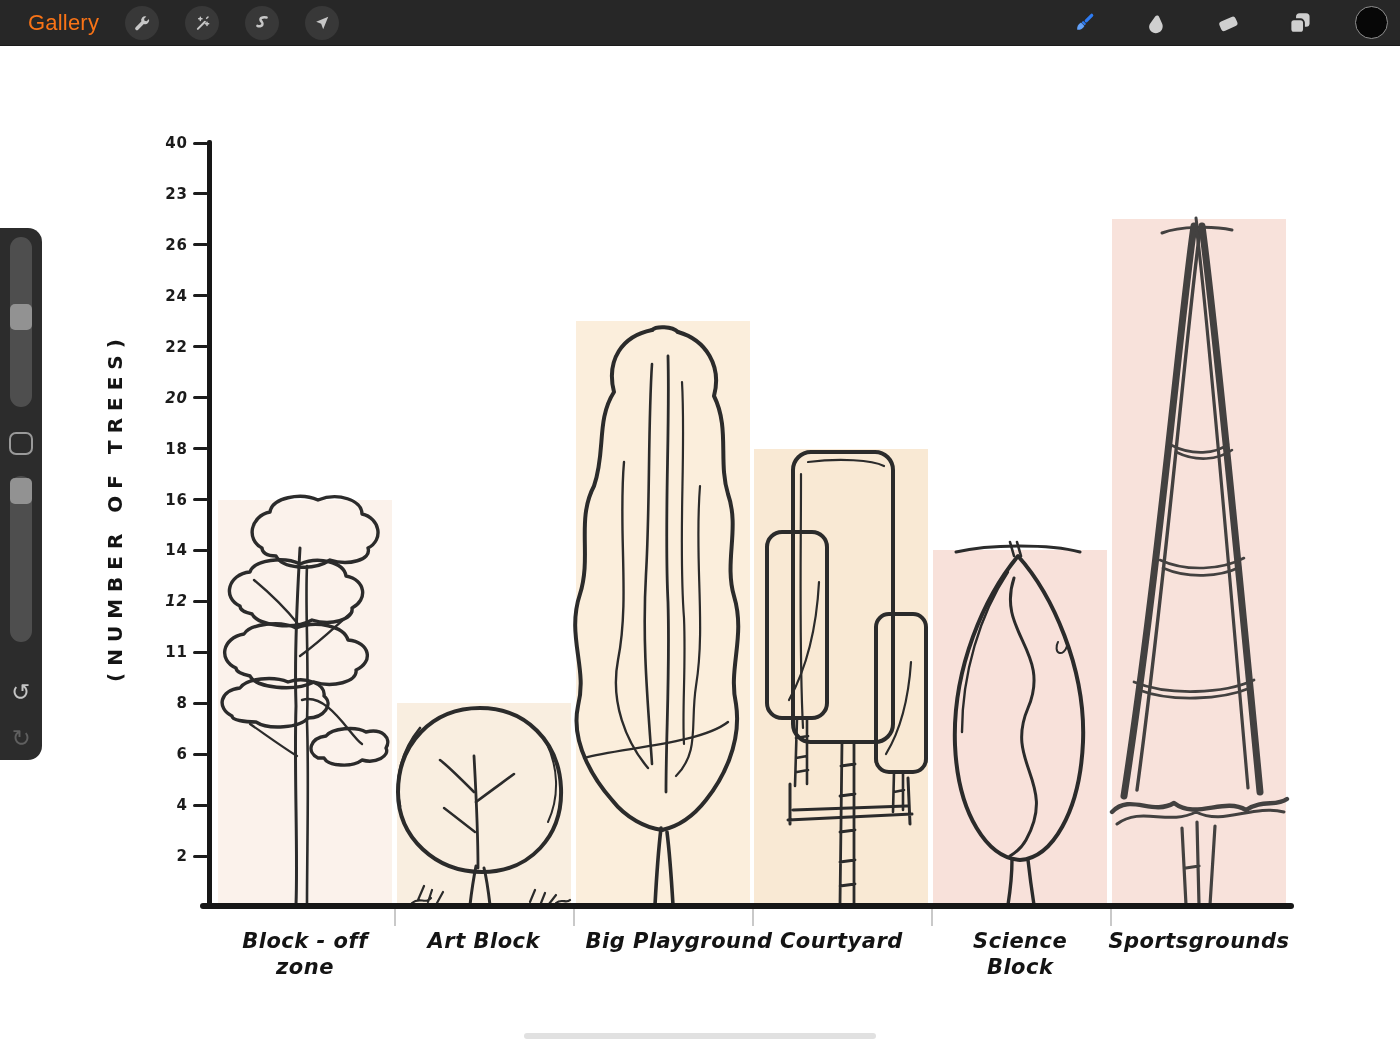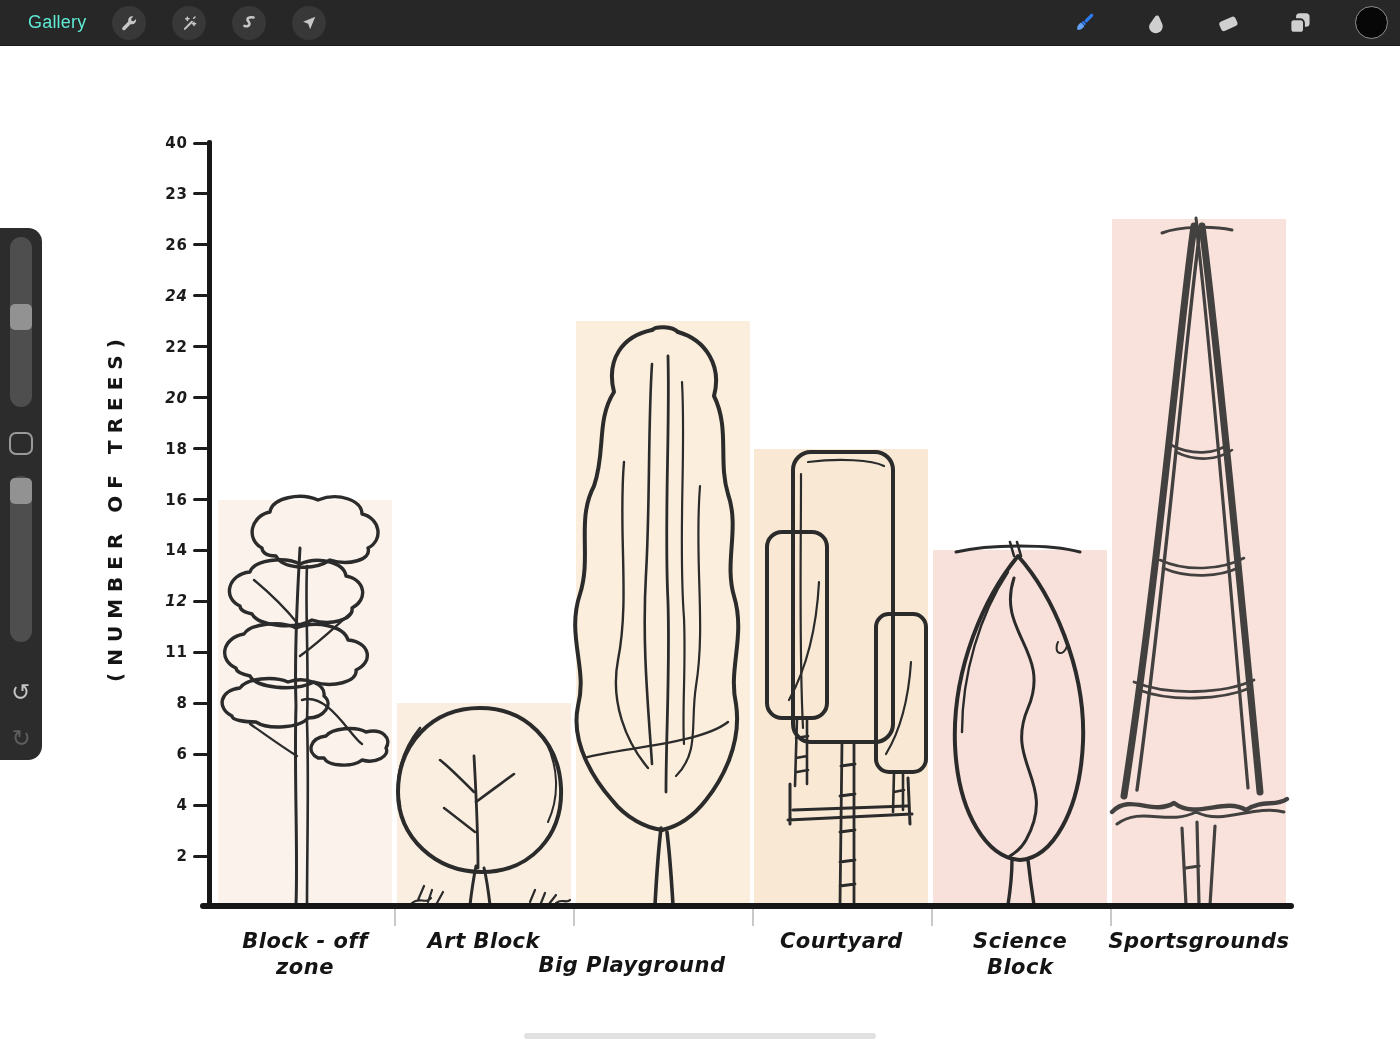--- a/index.html
+++ b/index.html
@@ -6,21 +6,21 @@
   html,body { width:1400px; height:1050px; overflow:hidden; background:#fff; }
   .app { position:relative; width:1400px; height:1050px; background:#ffffff;
          font-family:"Liberation Sans", sans-serif; }
 
   
   .toolbar { position:absolute; top:0; left:0; width:1400px; height:46px;
              background:#272727; border-bottom:1px solid #1b1b1b; z-index:30;
              display:flex; align-items:center; justify-content:space-between; }
   .tb-left { display:flex; align-items:center; gap:26px; padding-left:28px; }
   .tb-right { display:flex; align-items:center; gap:38px; padding-right:12px; }
-  .gallery-btn { color:#5eead4; font-size:18px; letter-spacing:.2px; cursor:default; }
+  .gallery-btn { color:#f97316; font-size:22px; letter-spacing:.2px; cursor:default; }
   .tb-circle { width:34px; height:34px; border-radius:50%; background:#383838;
                display:flex; align-items:center; justify-content:center; }
   .tb-plain { width:34px; height:34px; display:flex; align-items:center; justify-content:center; }
   .color-swatch { width:33px; height:33px; border-radius:50%; background:#070707;
                   border:1.5px solid #8f8f8f; }
 
   
   .side-toolbar { position:absolute; left:0; top:228px; width:42px; height:532px;
                   background:#2c2c2c; border-radius:0 14px 14px 0; z-index:30; }
   .slider-track { position:absolute; left:10px; width:22px; background:#4e4e4e; border-radius:11px; }
@@ -181,37 +181,37 @@
         <div class="y-tick-label" style="left: 142px; top: 540.467px;">14</div>
         <div class="y-tick" style="left: 193px; top: 498.033px;"></div>
         <div class="y-tick-label" style="left: 142px; top: 489.533px;">16</div>
         <div class="y-tick" style="left: 193px; top: 447.1px;"></div>
         <div class="y-tick-label" style="left: 142px; top: 438.6px;">18</div>
         <div class="y-tick" style="left: 193px; top: 396.167px;"></div>
         <div class="y-tick-label" style="left: 142px; top: 387.667px; font-style: italic;">20</div>
         <div class="y-tick" style="left: 193px; top: 345.233px;"></div>
         <div class="y-tick-label" style="left: 142px; top: 336.733px;">22</div>
         <div class="y-tick" style="left: 193px; top: 294.3px;"></div>
-        <div class="y-tick-label" style="left: 142px; top: 285.8px; font-style: italic;">24</div>
+        <div class="y-tick-label" style="left: 142px; top: 285.8px;">24</div>
         <div class="y-tick" style="left: 193px; top: 243.367px;"></div>
         <div class="y-tick-label" style="left: 142px; top: 234.867px;">26</div>
         <div class="y-tick" style="left: 193px; top: 192.433px;"></div>
         <div class="y-tick-label" style="left: 142px; top: 183.933px;">23</div>
         <div class="y-tick" style="left: 193px; top: 141.5px;"></div>
         <div class="y-tick-label" style="left: 142px; top: 133px;">40</div>
       </div>
     <div class="layer" id="xlabels-layer">
         <div class="x-label" style="left: 206px; width: 198px; top: 928px;">
           <div>Block - off</div>
           <div>zone</div>
         </div>
         <div class="x-label" style="left: 384.8px; width: 198px; top: 928px; text-align: center;">
           <div>Art Block</div>
         </div>
-        <div class="x-label" style="left: 533px; width: 198px; top: 928px; margin-top: 24px;">
+        <div class="x-label" style="left: 580px; width: 198px; top: 928px;">
           <div>Big Playground</div>
         </div>
         <div class="x-label" style="left: 742.4px; width: 198px; top: 928px;">
           <div>Courtyard</div>
         </div>
         <div class="x-label" style="left: 921.2px; width: 198px; top: 928px;">
           <div>Science</div>
           <div>Block</div>
         </div>
         <div class="x-label" style="left: 1100px; width: 198px; top: 928px;">

